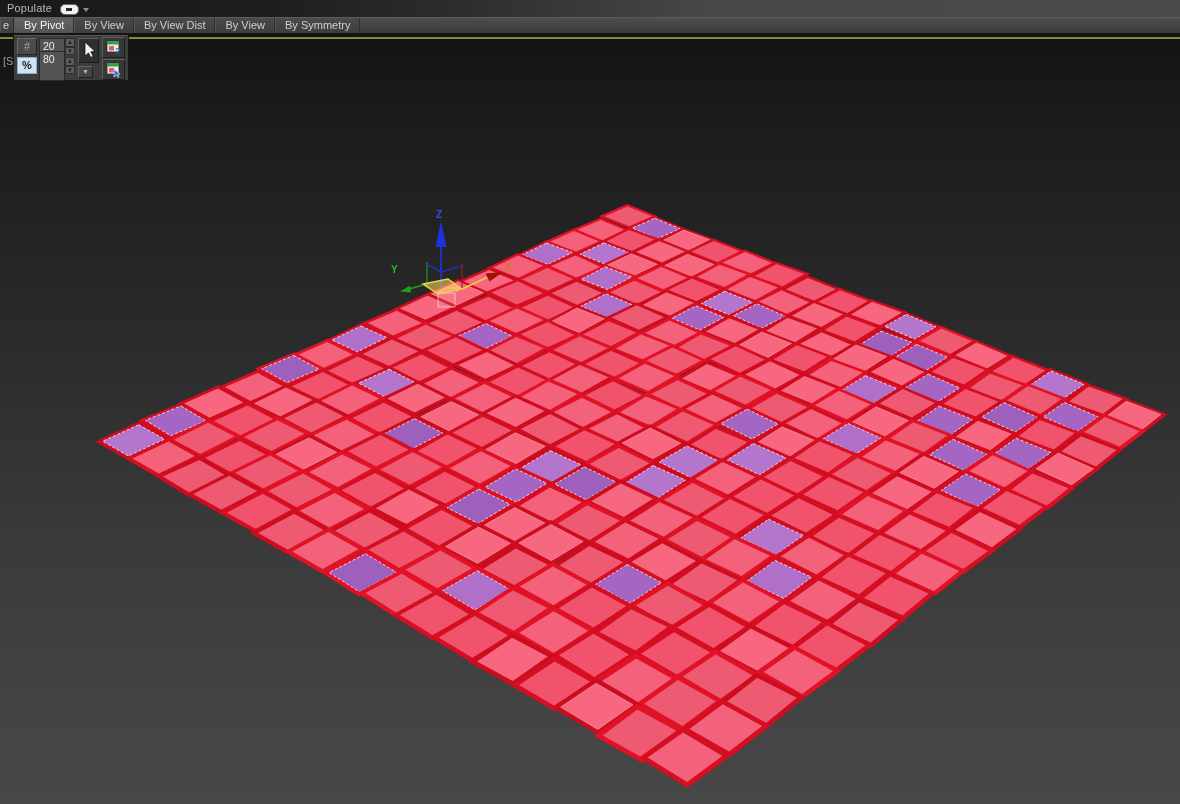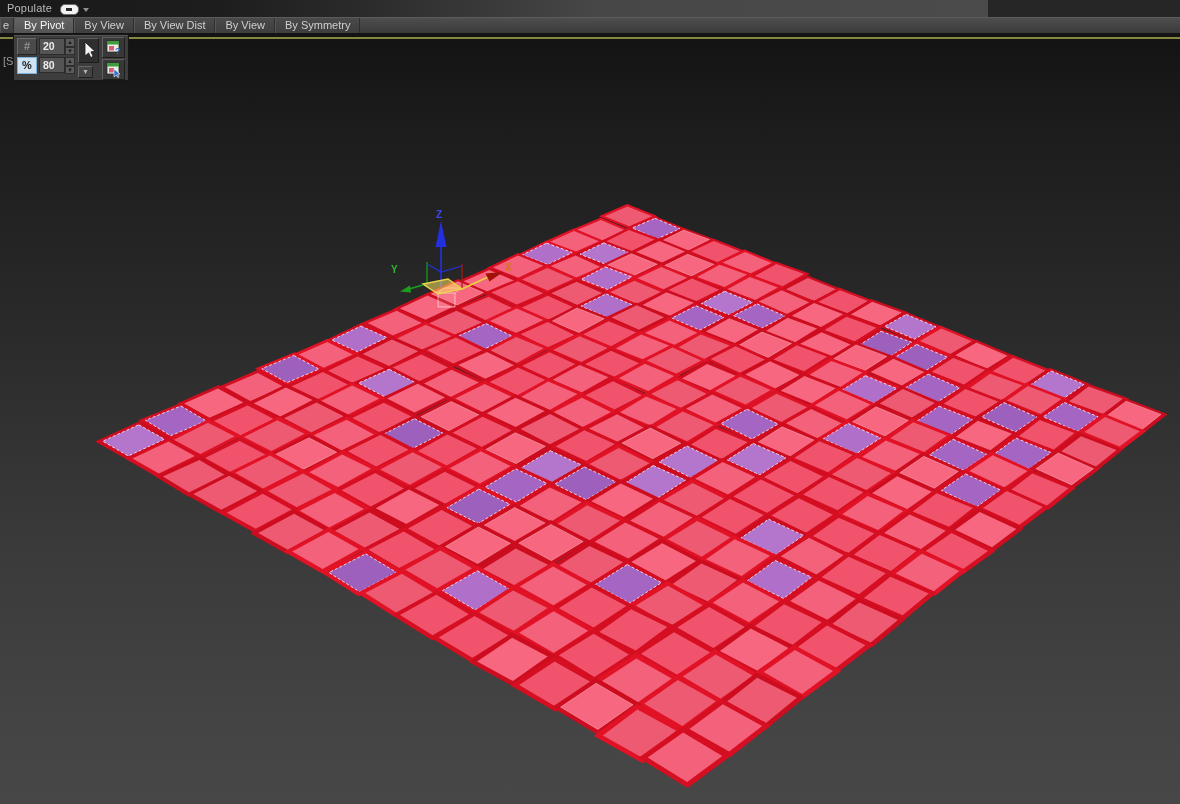--- a/index.html
+++ b/index.html
@@ -3,21 +3,21 @@
 <meta charset="utf-8">
 <style>
   html,body{margin:0;padding:0;}
   body{
     width:1180px;height:804px;position:relative;overflow:hidden;
     background:#262626;font-family:"Liberation Sans",sans-serif;
     -webkit-font-smoothing:antialiased;
   }
   
   .titlebar{
-    position:absolute;left:0;top:0;width:988px;height:17px;
+    position:absolute;left:0;top:0;width:1180px;height:17px;
     background:linear-gradient(90deg,#191919 0%,#1d1d1d 22%,#2c2c2c 38%,#474747 60%,#4b4b4b 100%);
     border-bottom:1px solid #111;z-index:5;
   }
   .titlebar .title{
     position:absolute;left:7px;top:2px;font-size:11px;color:#b9b9b9;letter-spacing:.2px;
   }
   .pill{
     position:absolute;left:60px;top:4px;width:17px;height:9px;border-radius:5px;
     background:#f2f2f2;border:1px solid #6a6a6a;
   }
@@ -60,21 +60,21 @@
     background:#3d3d3d;border:1px solid #161616;box-shadow:inset 0 1px 0 #555;z-index:6;
   }
   .tp-btn{
     position:absolute;box-sizing:border-box;background:#4a4a4a;
     border:1px solid;border-color:#6b6b6b #232323 #232323 #6b6b6b;
     color:#a8a8a8;font-size:11px;text-align:center;cursor:default;
   }
   .tp-btn.blue{background:#cfe3f3;border-color:#7fb2d9;color:#1c1c1c;font-weight:bold;}
   .tp-field{
     position:absolute;box-sizing:border-box;background:#545454;border:1px solid #2b2b2b;
-    color:#ececec;font-size:10.5px;line-height:15px;padding-left:3px;font-weight:bold;
+    color:#ececec;font-size:10.5px;line-height:15px;padding-left:3px;
   }
   .tp-spin{
     position:absolute;width:10px;box-sizing:border-box;display:flex;flex-direction:column;
   }
   .tp-spin span{
     flex:1;background:#5b5b5b;border:1px solid #2e2e2e;font-size:6px;line-height:6px;
     color:#1d1d1d;text-align:center;cursor:default;
   }
   .icon-btn{
     position:absolute;box-sizing:border-box;background:#383838;
@@ -643,21 +643,21 @@
   </div>
 
 <div class="toolpanel">
   <div class="tp-btn" style="left:3px;top:3px;width:20px;height:17px;line-height:15px">#</div>
   <div class="tp-field" style="left:25px;top:3px;width:26px;height:17px">20</div>
   <div class="tp-spin" style="left:51px;top:3px;height:17px">
     <span>▲</span>
     <span>▼</span>
   </div>
   <div class="tp-btn blue" style="left:3px;top:22px;width:20px;height:17px;line-height:15px">%</div>
-  <div class="tp-field" style="left:25px;top:22px;width:26px;height:16px">80</div>
+  <div class="tp-field" style="left:25px;top:16px;width:26px;height:30px">80</div>
   <div class="tp-spin" style="left:51px;top:22px;height:17px">
     <span>▲</span>
     <span>▼</span>
   </div>
 
   <div class="icon-btn" style="left:64px;top:3px;width:21px;height:25px;background:#2f2f2f">
     <svg width="19" height="23" viewBox="0 0 19 23">
       <polygon points="6,3 6,17 9.6,13.9 11.8,18.6 14.1,17.3 11.9,12.8 16,12.4" fill="#f5f5f5" stroke="#1a1a1a" stroke-width="0.8"></polygon>
     </svg>
   </div>

